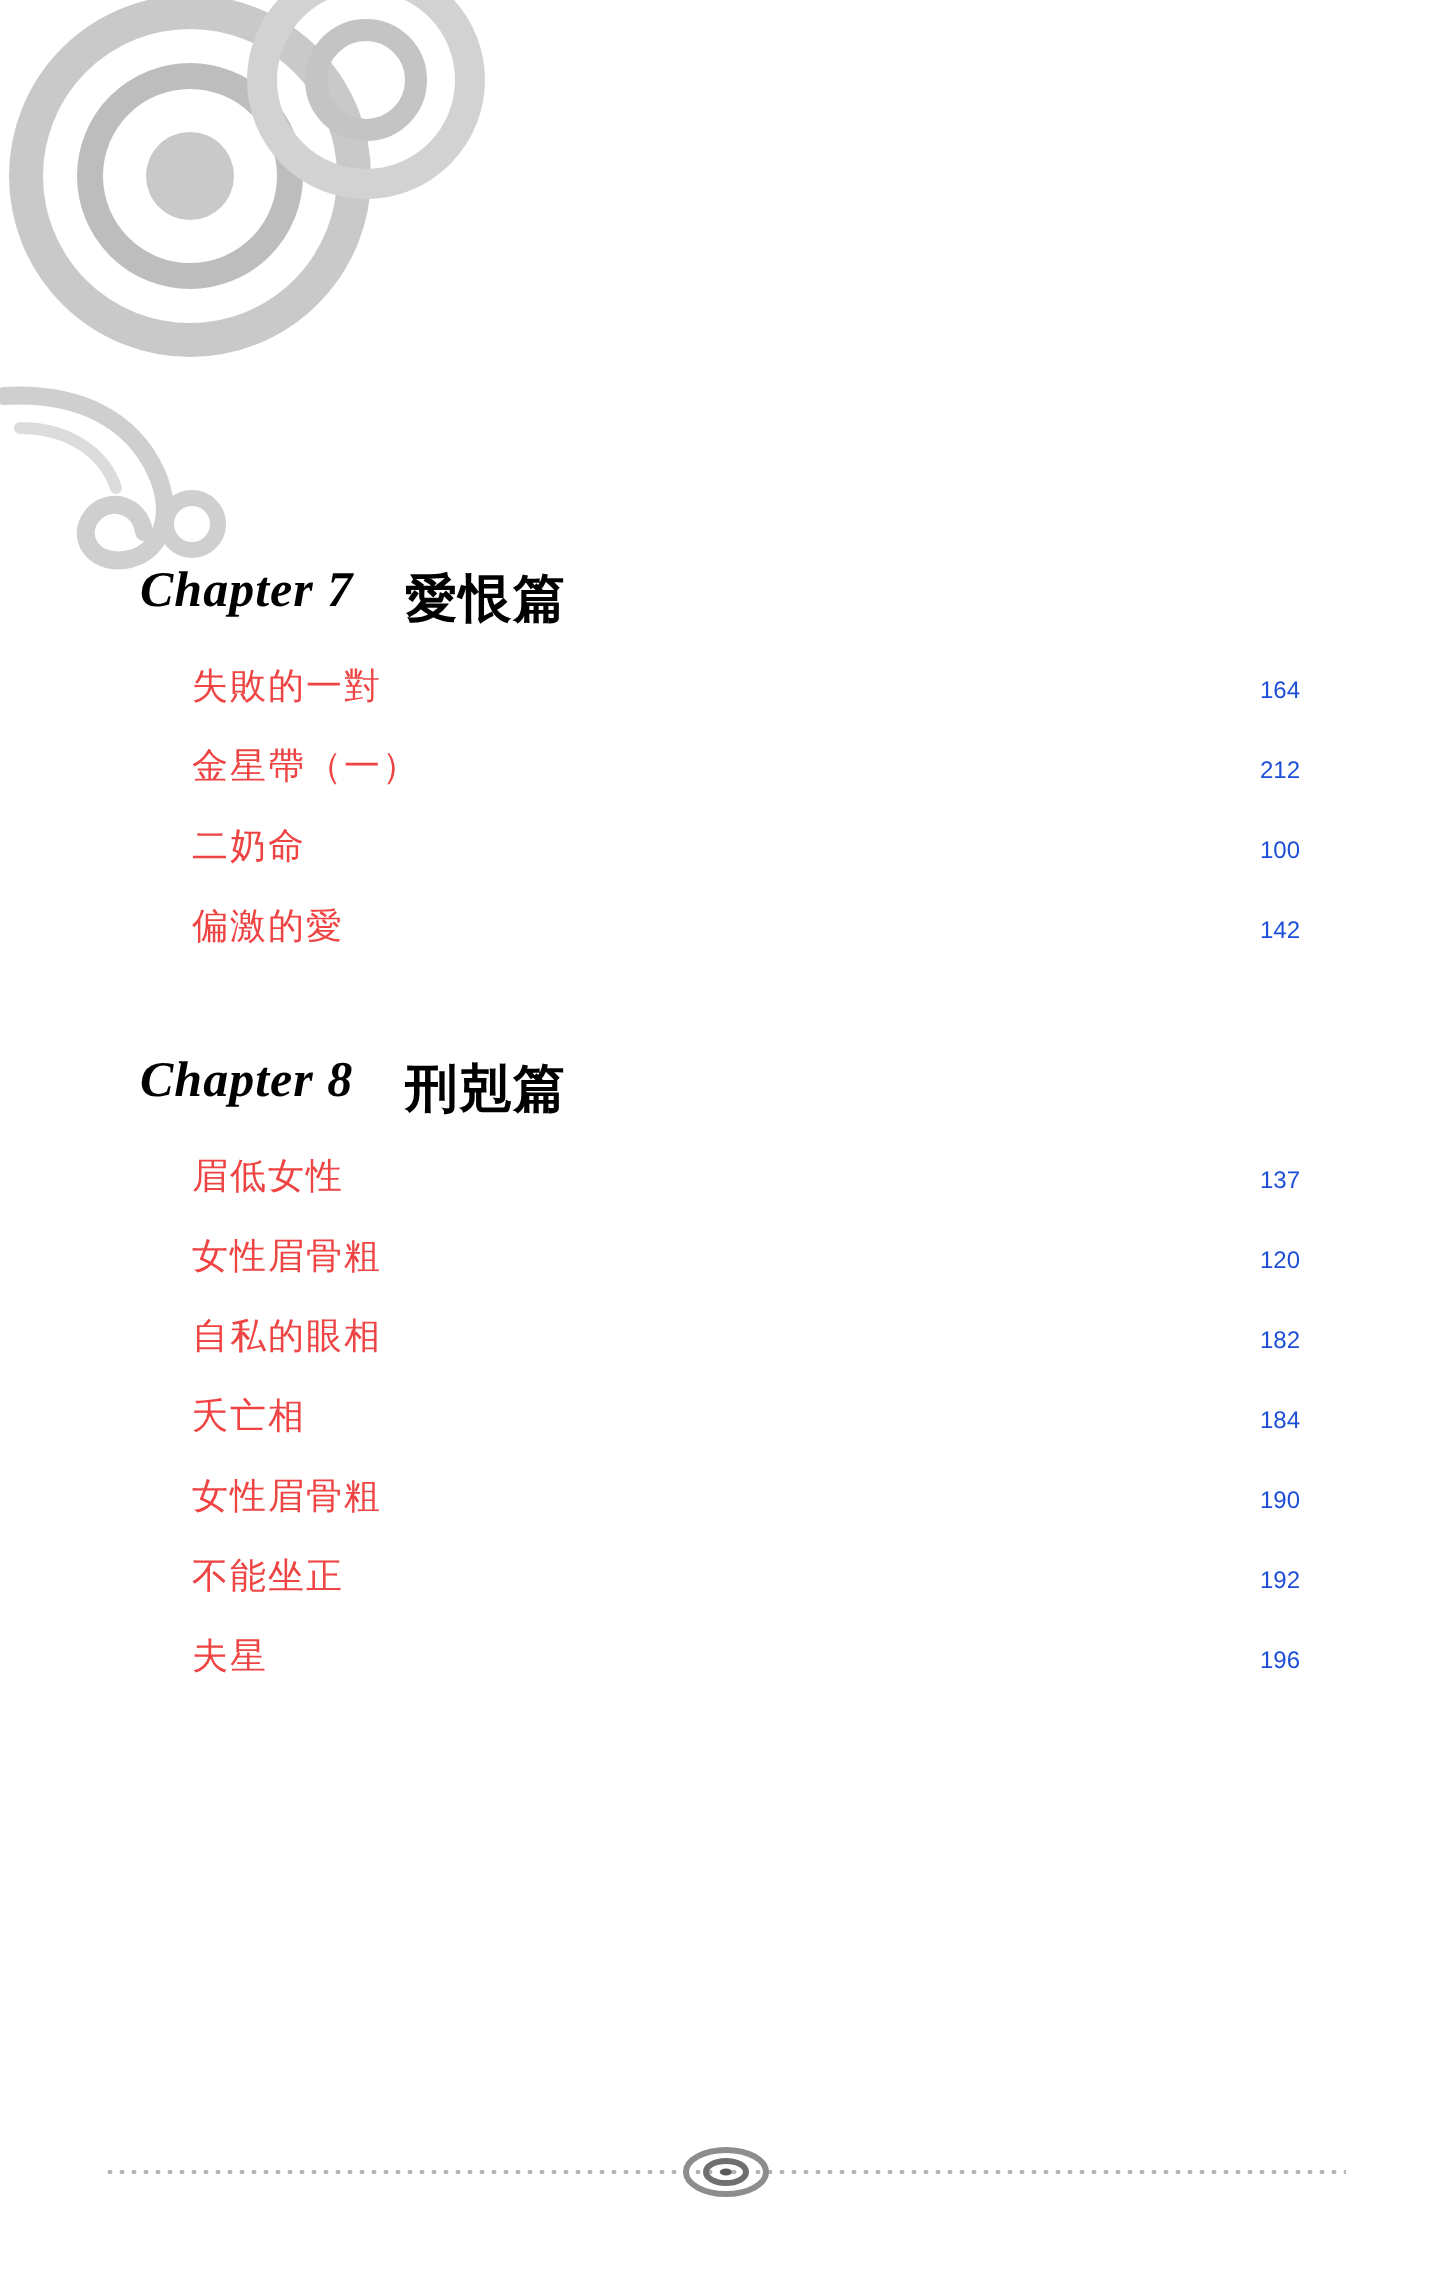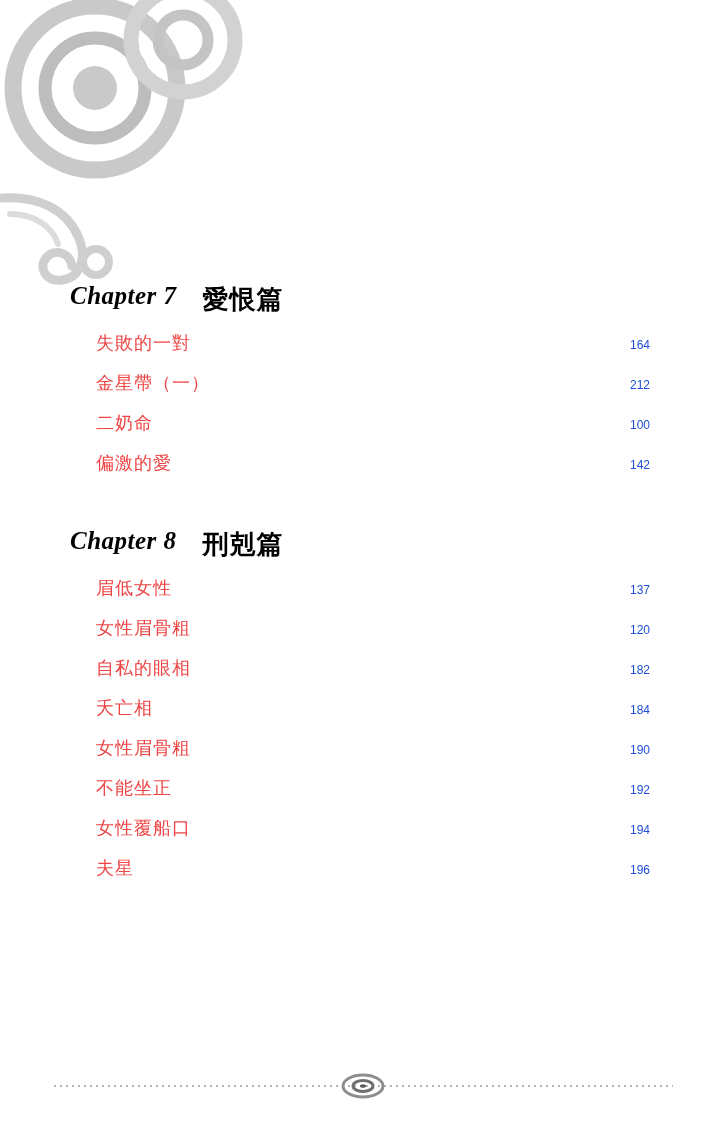--- a/index.html
+++ b/index.html
@@ -213,25 +213,20 @@
         </li>
         <li class="entry">
           <span class="entry-title">女性眉骨粗</span>
           <span class="entry-spacer"></span>
           <span class="entry-page">190</span>
         </li>
         <li class="entry">
           <span class="entry-title">不能坐正</span>
           <span class="entry-spacer"></span>
           <span class="entry-page">192</span>
-        </li>
-        <li class="entry">
-          <span class="entry-title">女性覆船口</span>
-          <span class="entry-spacer"></span>
-          <span class="entry-page">194</span>
         </li>
         <li class="entry">
           <span class="entry-title">夫星</span>
           <span class="entry-spacer"></span>
           <span class="entry-page">196</span>
         </li>
       </ul>
     </section>
 
   </div>

